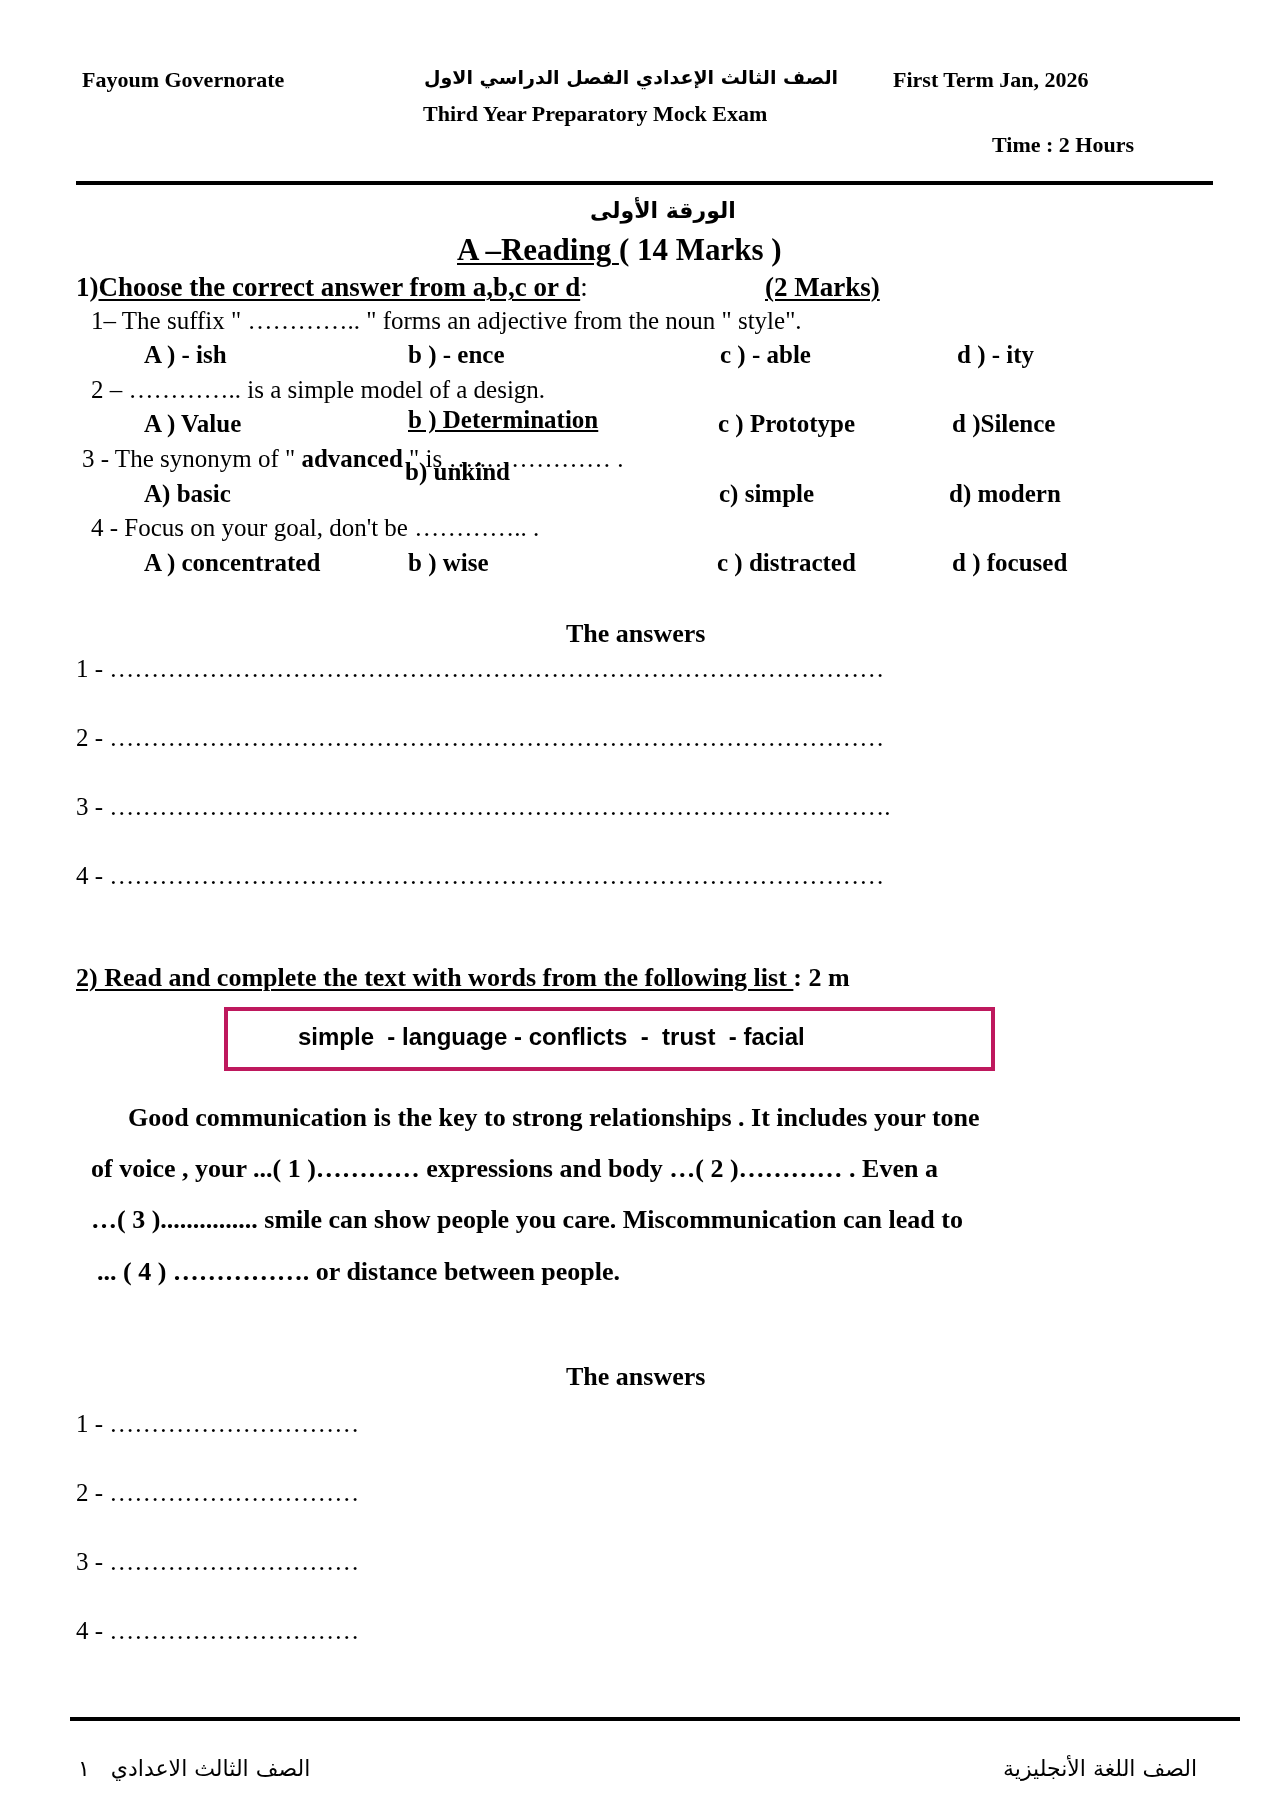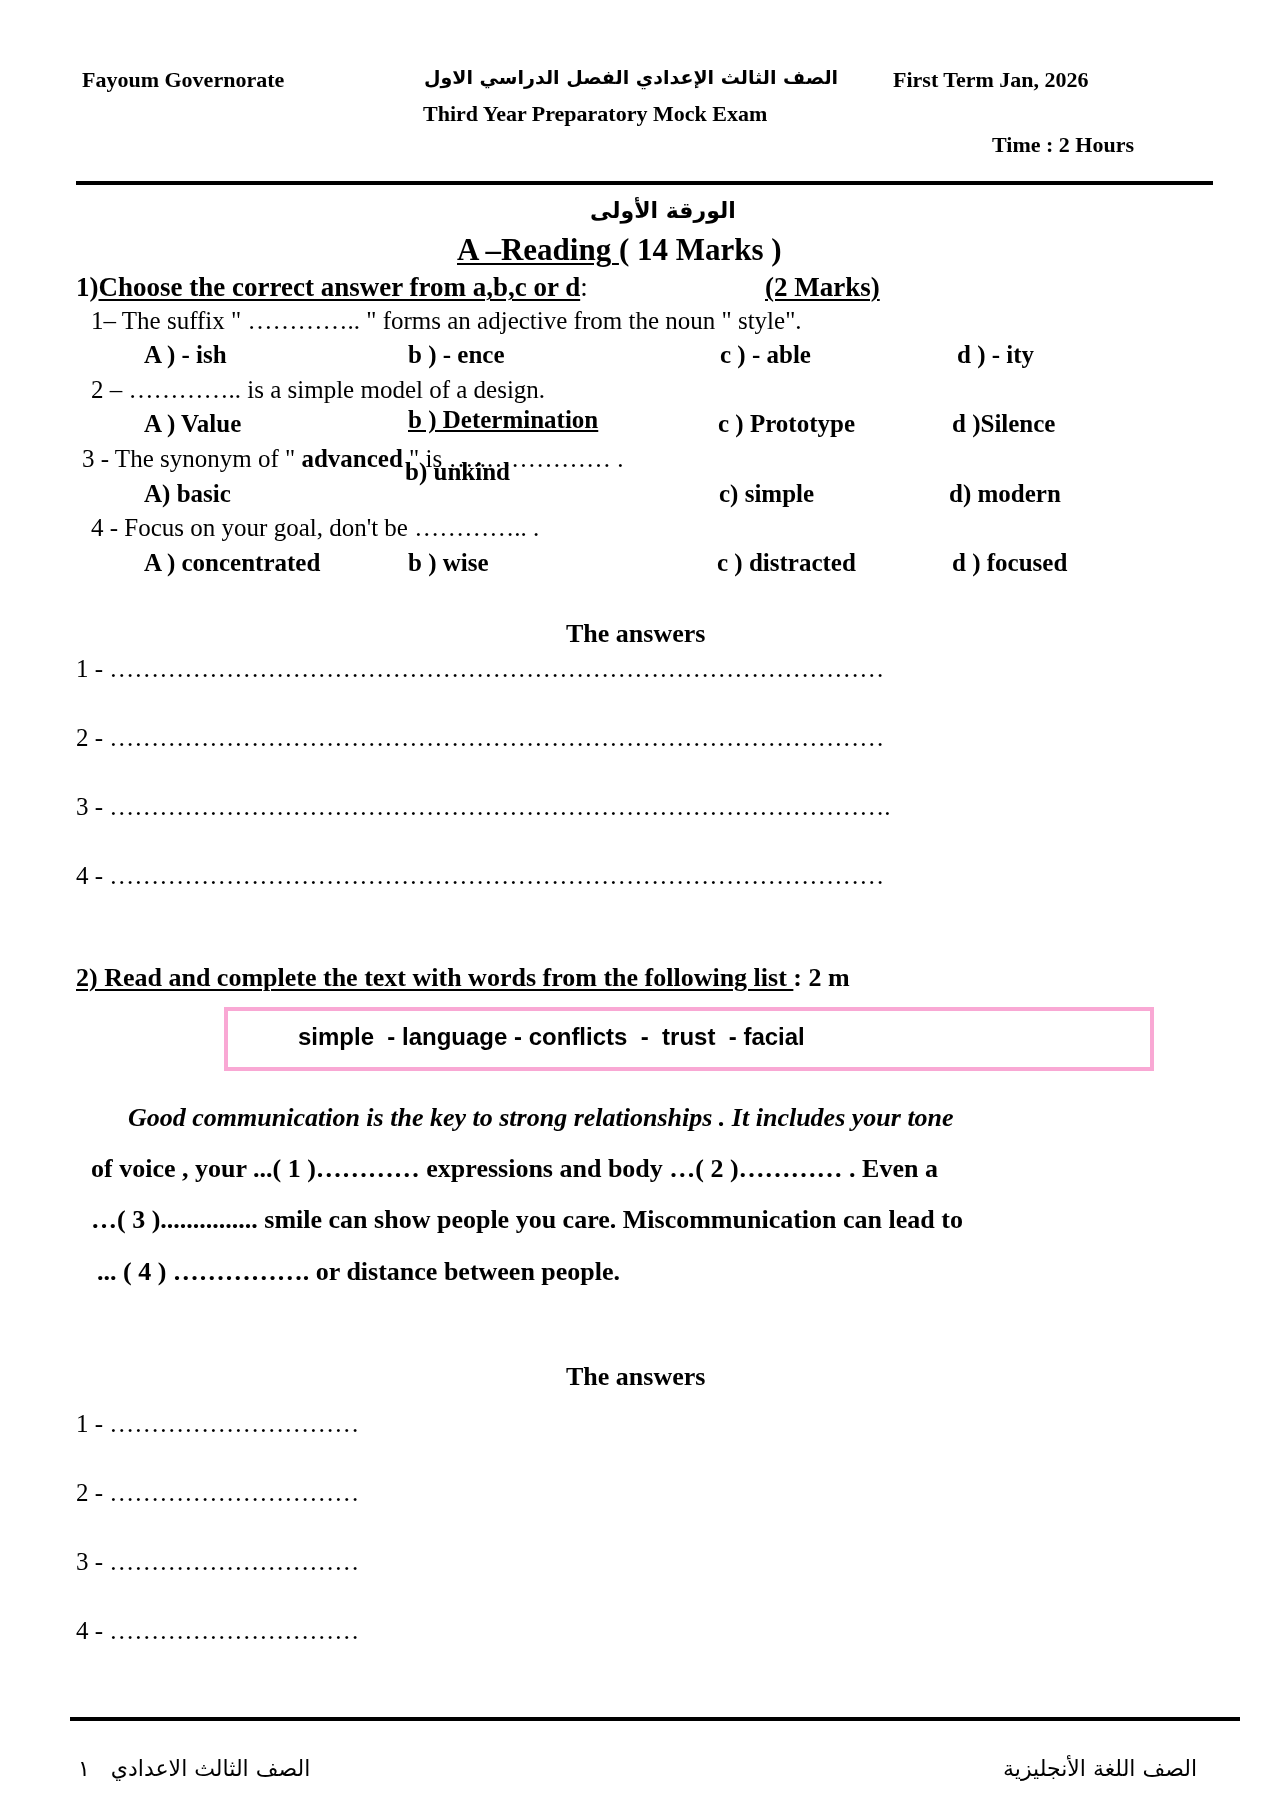--- a/index.html
+++ b/index.html
@@ -6,21 +6,21 @@
   body { width: 1273px; height: 1800px; position: relative; overflow: hidden; color: #000; font-family: "Liberation Serif", serif; }
   .abs { position: absolute; white-space: nowrap; }
   .b { font-weight: bold; }
   .u { text-decoration: underline; text-decoration-thickness: 2px; text-underline-offset: 3px; }
   .hdr { font-size: 22px; font-weight: bold; }
   .hr { position: absolute; background: #000; }
   .q { font-size: 25px; }
   .opt { font-size: 25px; font-weight: bold; }
   .ans { font-size: 25px; }
   .ansTitle { font-size: 26px; font-weight: bold; }
-  .wordbox { position: absolute; left: 224px; top: 1007px; width: 930px; height: 64px; border: 4px solid #f9a8d4; box-sizing: border-box; }
+  .wordbox { position: absolute; left: 224px; top: 1007px; width: 771px; height: 64px; border: 4px solid #be185d; box-sizing: border-box; }
   .wordbox span { position: absolute; left: 70px; top: 12px; font-family: "Liberation Sans", sans-serif; font-weight: bold; font-size: 24px; white-space: pre; }
   .para { font-size: 26px; font-weight: bold; }
   .ar { direction: rtl; font-family: "DejaVu Sans", sans-serif; }
 </style>
 </head>
 <body>
 
 <div class="abs hdr" style="left:82px; top:67px;">Fayoum Governorate</div>
 <div class="abs hdr ar" style="left:424px; top:66px; font-size:19px;">الصف الثالث الإعدادي الفصل الدراسي الاول</div>
 <div class="abs hdr" style="left:423px; top:101px;">Third Year Preparatory Mock Exam</div>
@@ -70,21 +70,21 @@
 <div class="abs ans" style="left:76px; top:793px;">3 - ………………………………………………………………………………….</div>
 <div class="abs ans" style="left:76px; top:862px;">4 - …………………………………………………………………………………</div>
 
 <div class="abs b" style="left:76px; top:963px; font-size:26px;text-align:center;">
   <span class="u">2) Read and complete the text with words from the following list </span><span>: 2 m</span>
 </div>
 <div class="wordbox">
   <span>simple  - language - conflicts  -  trust  - facial</span>
 </div>
 
-<div class="abs para" style="left:128px; top:1103px;font-style:italic;">Good communication is the key to strong relationships . It includes your tone</div>
+<div class="abs para" style="left:128px; top:1103px;">Good communication is the key to strong relationships . It includes your tone</div>
 <div class="abs para" style="left:91px; top:1154px;">of  voice ,  your  ...( 1 )………… expressions and body …( 2 )…………   . Even a</div>
 <div class="abs para" style="left:91px; top:1205px;">…( 3 )...............  smile  can show people you care. Miscommunication can lead to</div>
 <div class="abs para" style="left:97px; top:1257px;">... ( 4 ) ……………. or distance between people.</div>
 
 <div class="abs ansTitle" style="left:566px; top:1362px;">The answers</div>
 <div class="abs ans" style="left:76px; top:1410px;">1 - …………………………</div>
 <div class="abs ans" style="left:76px; top:1479px;">2 - …………………………</div>
 <div class="abs ans" style="left:76px; top:1548px;">3 - …………………………</div>
 <div class="abs ans" style="left:76px; top:1617px;">4 - …………………………</div>
 

